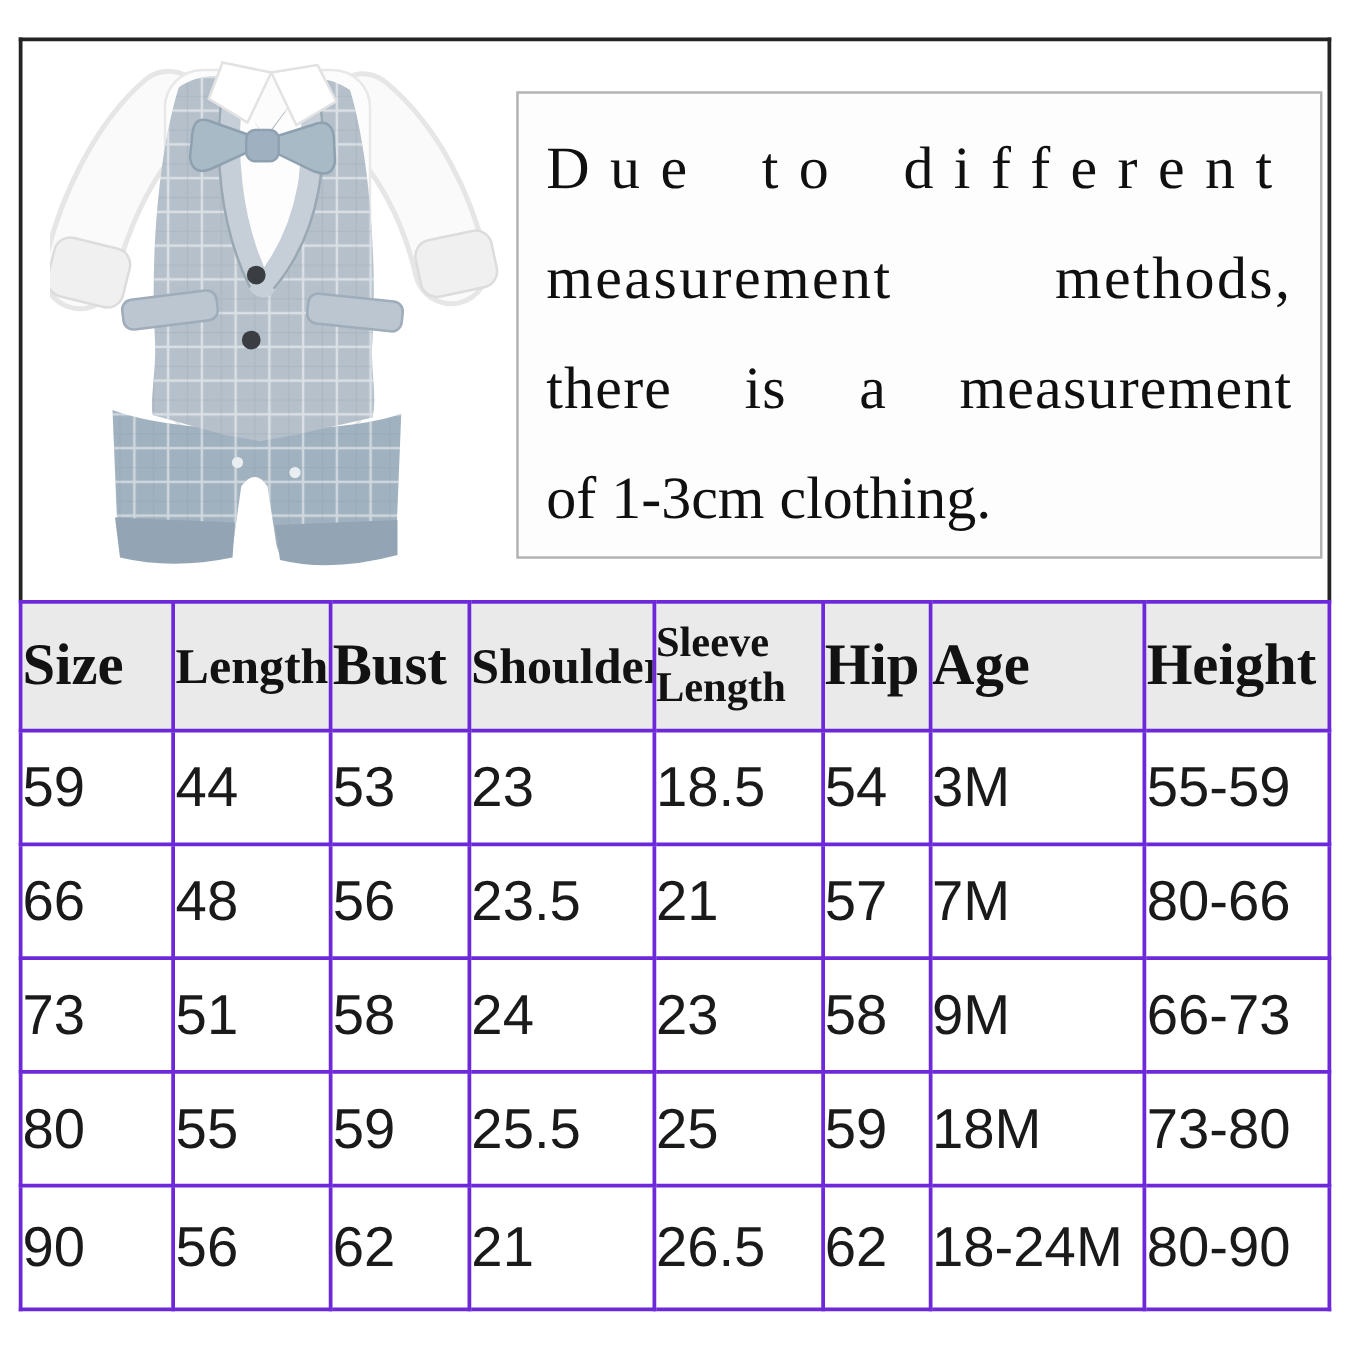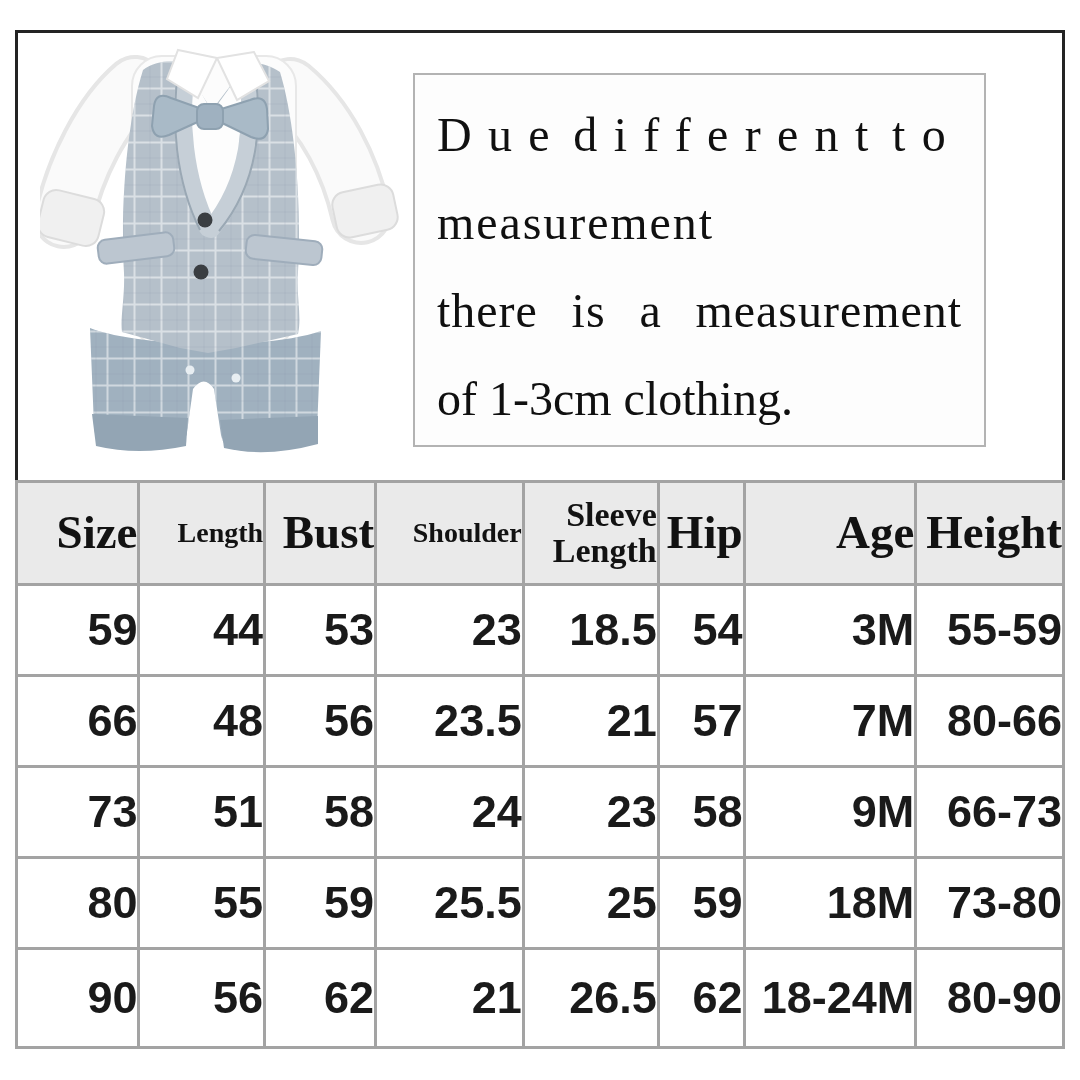--- a/index.html
+++ b/index.html
@@ -5,42 +5,42 @@
   html,body{margin:0;padding:0;background:#ffffff;}
   .page{position:relative;width:1080px;height:1080px;background:#ffffff;overflow:hidden;
         font-family:"Liberation Serif", serif;color:#161616;}
 
   
   .frame-top{position:absolute;left:15px;top:30px;width:1050px;height:450px;
              border:3px solid #232323;border-bottom:none;box-sizing:border-box;background:#ffffff;}
 
   .photo{position:absolute;left:22px;top:15px;}
 
-  .notice{position:absolute;left:395px;top:40px;width:573px;height:374px;box-sizing:border-box;
+  .notice{position:absolute;left:395px;top:40px;width:645px;height:374px;box-sizing:border-box;
           border:2px solid #b3b3b3;background:#fdfdfd;padding:16px 22px 0 22px;}
   .nline{font-size:48px;line-height:88px;white-space:nowrap;color:#101010;
          display:flex;justify-content:space-between;}
   .nline span{display:block;}
   .nline.l1{letter-spacing:0.34em;}
   .nline.l2{letter-spacing:0.04em;}
   .nline.l3{letter-spacing:0.02em;}
   .nline.l4{letter-spacing:0;}
   
   .nline.l4{justify-content:flex-start;}
   .nline.l4 span{margin-right:12px;}
 
   table.size-table{position:absolute;left:15px;top:480px;width:1050px;border-collapse:collapse;
                    table-layout:fixed;background:#ffffff;}
-  .size-table th,.size-table td{border:3px solid #a3a3a3;text-align:right;vertical-align:middle;
+  .size-table th,.size-table td{border:3px solid #6d28d9;text-align:left;vertical-align:middle;
                                 overflow:hidden;padding:0;}
   .size-table th{background:#eaeaea;font-family:"Liberation Serif", serif;font-weight:bold;
                  height:100px;font-size:47px;line-height:1.05;color:#121212;}
-  .size-table th:nth-child(2),.size-table th:nth-child(4){font-size:28px;margin-left:48px;}
+  .size-table th:nth-child(2),.size-table th:nth-child(4){font-size:40px;margin-left:48px;}
   .size-table th:nth-child(5){font-size:34px;font-family:Liberation Serif, serif;}
-  .size-table td{font-family:"Liberation Sans", sans-serif;font-size:45px;font-weight:700;
+  .size-table td{font-family:"Liberation Sans", sans-serif;font-size:45px;font-weight:400;
                  height:88px;color:#1a1a1a;background:#ffffff;}
   .size-table tbody tr:last-child td{height:96px;}
 </style>
 </head>
 <body>
 
 <div class="page">
 
   <div class="frame-top">
 
@@ -95,25 +95,26 @@
       <g>
         <path d="M131,50 Q116,43 114,58 L112,78 Q114,93 129,87 L162,72 L162,61 Z" fill="#a9bac7" stroke="#8ea1b0" stroke-width="2"></path>
         <path d="M210,52 Q225,46 227,61 L228,81 Q226,95 211,89 L178,73 L178,62 Z" fill="#a9bac7" stroke="#8ea1b0" stroke-width="2"></path>
         <rect x="157" y="56" width="26" height="25" rx="7" fill="#9fb1c0" stroke="#8ea1b0" stroke-width="2"></rect>
       </g>
     </svg>
 
     <div class="notice">
       <div class="nline l1">
         <span>Due</span>
+          <span>to</span>
           <span>different</span>
-          <span>to</span>
       </div>
       <div class="nline l2">
         <span>measurement</span>
+          <span>methods,</span>
       </div>
       <div class="nline l3">
         <span>there</span>
           <span>is</span>
           <span>a</span>
           <span>measurement</span>
       </div>
       <div class="nline l4">
           <span>of</span>
           <span>1-3cm</span>

